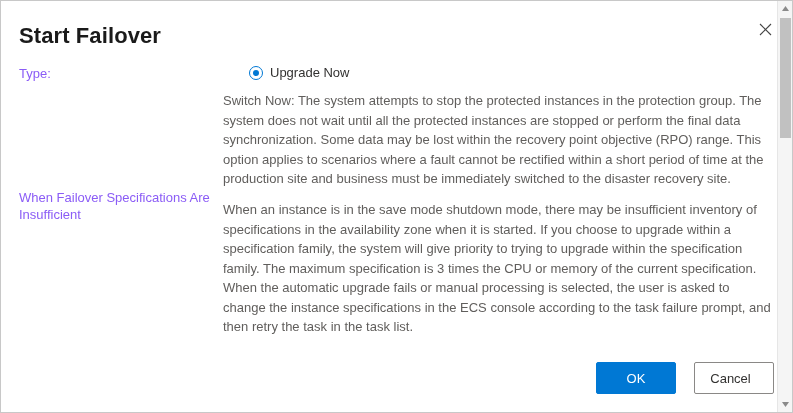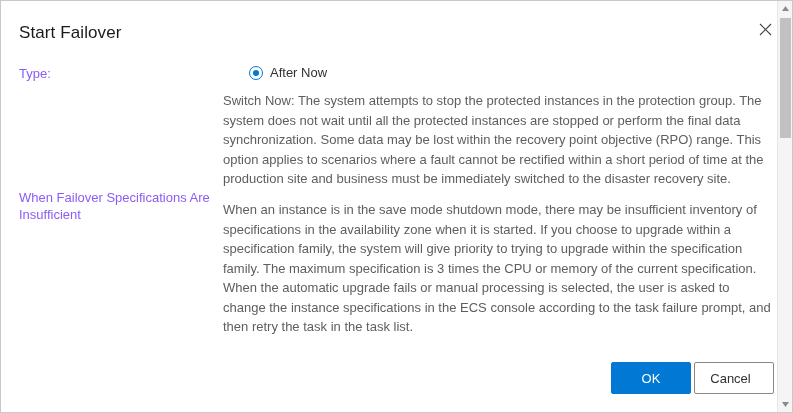--- a/index.html
+++ b/index.html
@@ -17,23 +17,23 @@
     height: 413px;
     box-sizing: border-box;
     background: #ffffff;
     border: 1px solid #c8c8c8;
     overflow: hidden;
   }
   .dialog-title {
     position: absolute;
     left: 18px;
     top: 22px;
-    font-size: 17px;
+    font-size: 22px;
     color: #1a1a1a;
-    font-weight: 400;
+    font-weight: 700;
     letter-spacing: 0.1px;
   }
   .close-button {
     position: absolute;
     right: 10px;
     top: 12px;
     width: 34px;
     height: 32px;
     display: flex;
     align-items: center;
@@ -110,21 +110,21 @@
     color: #605e5c;
     line-height: 19.5px;
     max-width: 555px;
   }
 
   .footer-buttons {
     position: absolute;
     right: 18px;
     bottom: 18px;
     display: flex;
-    gap: 3px;
+    gap: 18px;
   }
   .btn {
     height: 32px;
     min-width: 80px;
     padding: 0 16px;
     font-size: 13px;
     font-family: "Liberation Sans", sans-serif;
     border-radius: 2px;
     cursor: pointer;
     box-sizing: border-box;
@@ -195,21 +195,21 @@
     </span>
   </div>
 
   <div class="row" style="top: 64px;">
     <div class="row-label">Type:</div>
     <div class="row-content">
       <div class="radio-line">
         <div class="radio-gap-1"></div>
         <div class="radio-option checked">
           <span class="radio"></span>
-          <span>After Now</span>
+          <span>Upgrade Now</span>
         </div>
       </div>
       <div class="desc">Switch Now: The system attempts to stop the protected instances in the protection group. The system does not wait until all the protected instances are stopped or perform the final data synchronization. Some data may be lost within the recovery point objective (RPO) range. This option applies to scenarios where a fault cannot be rectified within a short period of time at the production site and business must be immediately switched to the disaster recovery site.</div>
     </div>
   </div>
 
   <div class="row" style="top: 188px;">
     <div class="row-label">When Failover Specifications Are Insufficient</div>
     <div class="row-content">
       <div class="desc">When an instance is in the save mode shutdown mode, there may be insufficient inventory of specifications in the availability zone when it is started. If you choose to upgrade within a specification family, the system will give priority to trying to upgrade within the specification family. The maximum specification is 3 times the CPU or memory of the current specification. When the automatic upgrade fails or manual processing is selected, the user is asked to change the instance specifications in the ECS console according to the task failure prompt, and then retry the task in the task list.</div>

